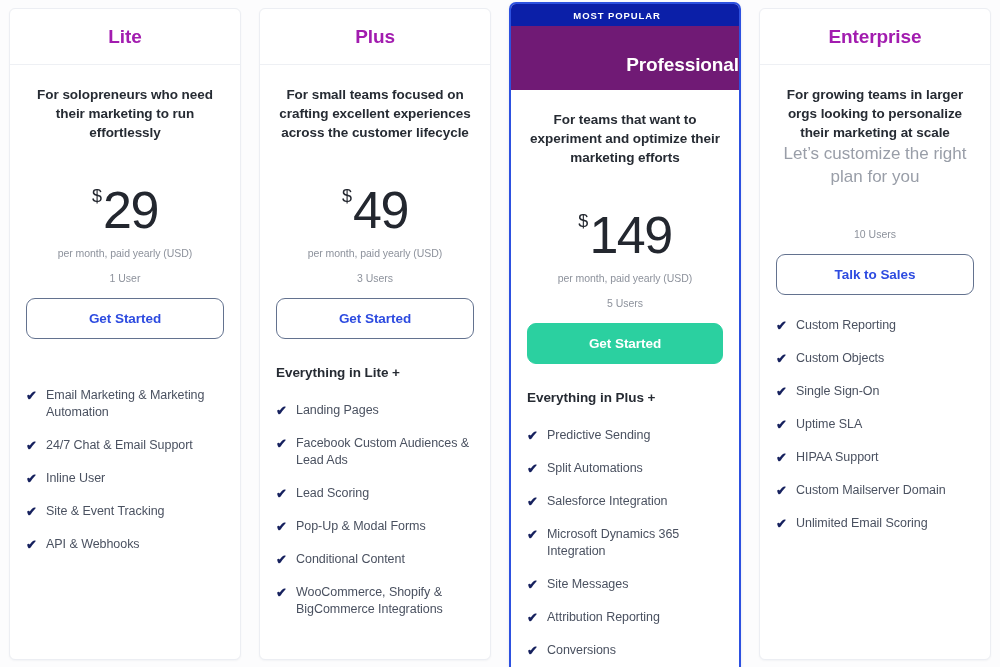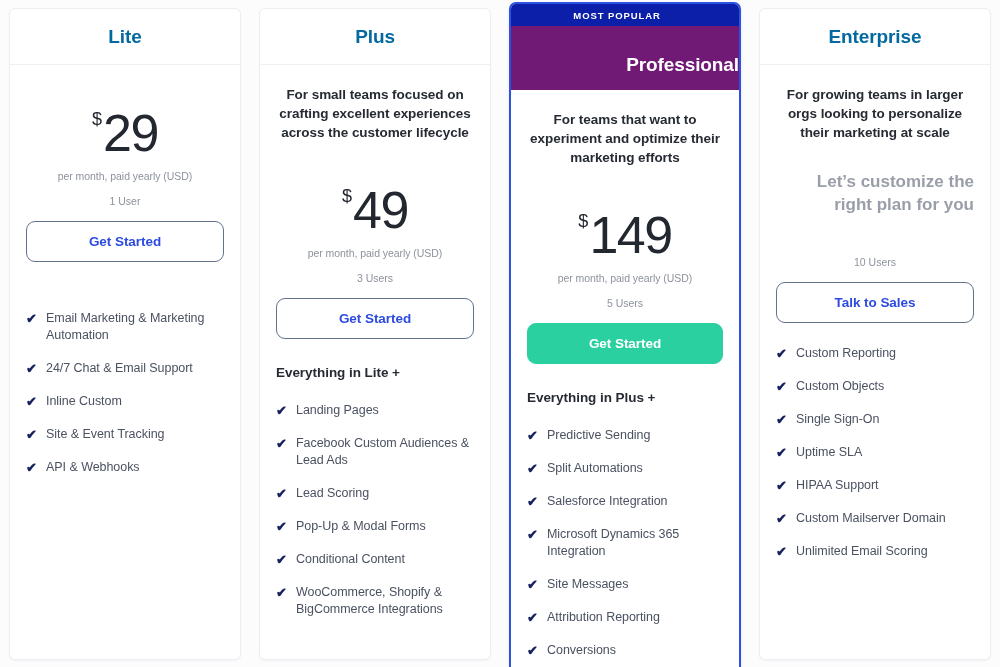--- a/index.html
+++ b/index.html
@@ -63,21 +63,21 @@
 
   
   .plan-header {
     text-align: center;
     padding: 17px 0 16px 0;
     border-bottom: 1px solid #eef0f4;
   }
   .plan-header .plan-name {
     font-size: 19px;
     font-weight: bold;
-    color: #0369a1;
+    color: #a21caf;
     letter-spacing: -0.1px;
   }
 
   .featured .plan-header {
     background: #701a75;
     border-bottom: none;
     padding: 28px 0 14px 0;
     text-align: right;
   }
   .featured .plan-header .plan-name {
@@ -125,26 +125,25 @@
   }
 
   .price-note {
     font-size: 10.5px;
     color: #8d929c;
     margin-top: 9px;
     letter-spacing: -0.05px;
   }
 
   .custom-price {
-    text-align: right;
-    margin-top: 28px;
+    text-align: center;
     font-size: 17px;
     line-height: 23px;
     color: #999ea8;
-    font-weight: 700;
+    font-weight: 400;
     min-height: 62px;
   }
 
   .seat-count {
     text-align: center;
     font-size: 10.5px;
     color: #8d929c;
     margin-top: 13px;
   }
   .seat-count.pushed { margin-top: 24px; }
@@ -211,38 +210,39 @@
 </style>
 </head>
 <body>
 
 <div class="pricing-grid">
     <div class="plan-card">
       <div class="plan-header">
         <div class="plan-name">Lite</div>
       </div>
       <div class="plan-body">
+        <div class="plan-desc">For solopreneurs who need their marketing to run effortlessly</div>
         <div class="price-block">
           <div class="price-row"><span class="currency">$</span><span class="amount">29</span></div>
           <div class="price-note">per month, paid yearly (USD)</div>
         </div>
         <div class="seat-count">1 User</div>
         <a class="cta outline">Get Started</a>
         <ul class="feature-list">
           <li class="feature-item">
             <span class="check-icon">✔</span>
             <span class="feature-text">Email Marketing &amp; Marketing Automation</span>
           </li>
           <li class="feature-item">
             <span class="check-icon">✔</span>
             <span class="feature-text">24/7 Chat &amp; Email Support</span>
           </li>
           <li class="feature-item">
             <span class="check-icon">✔</span>
-            <span class="feature-text">Inline Custom</span>
+            <span class="feature-text">Inline User</span>
           </li>
           <li class="feature-item">
             <span class="check-icon">✔</span>
             <span class="feature-text">Site &amp; Event Tracking</span>
           </li>
           <li class="feature-item">
             <span class="check-icon">✔</span>
             <span class="feature-text">API &amp; Webhooks</span>
           </li>
         </ul>

